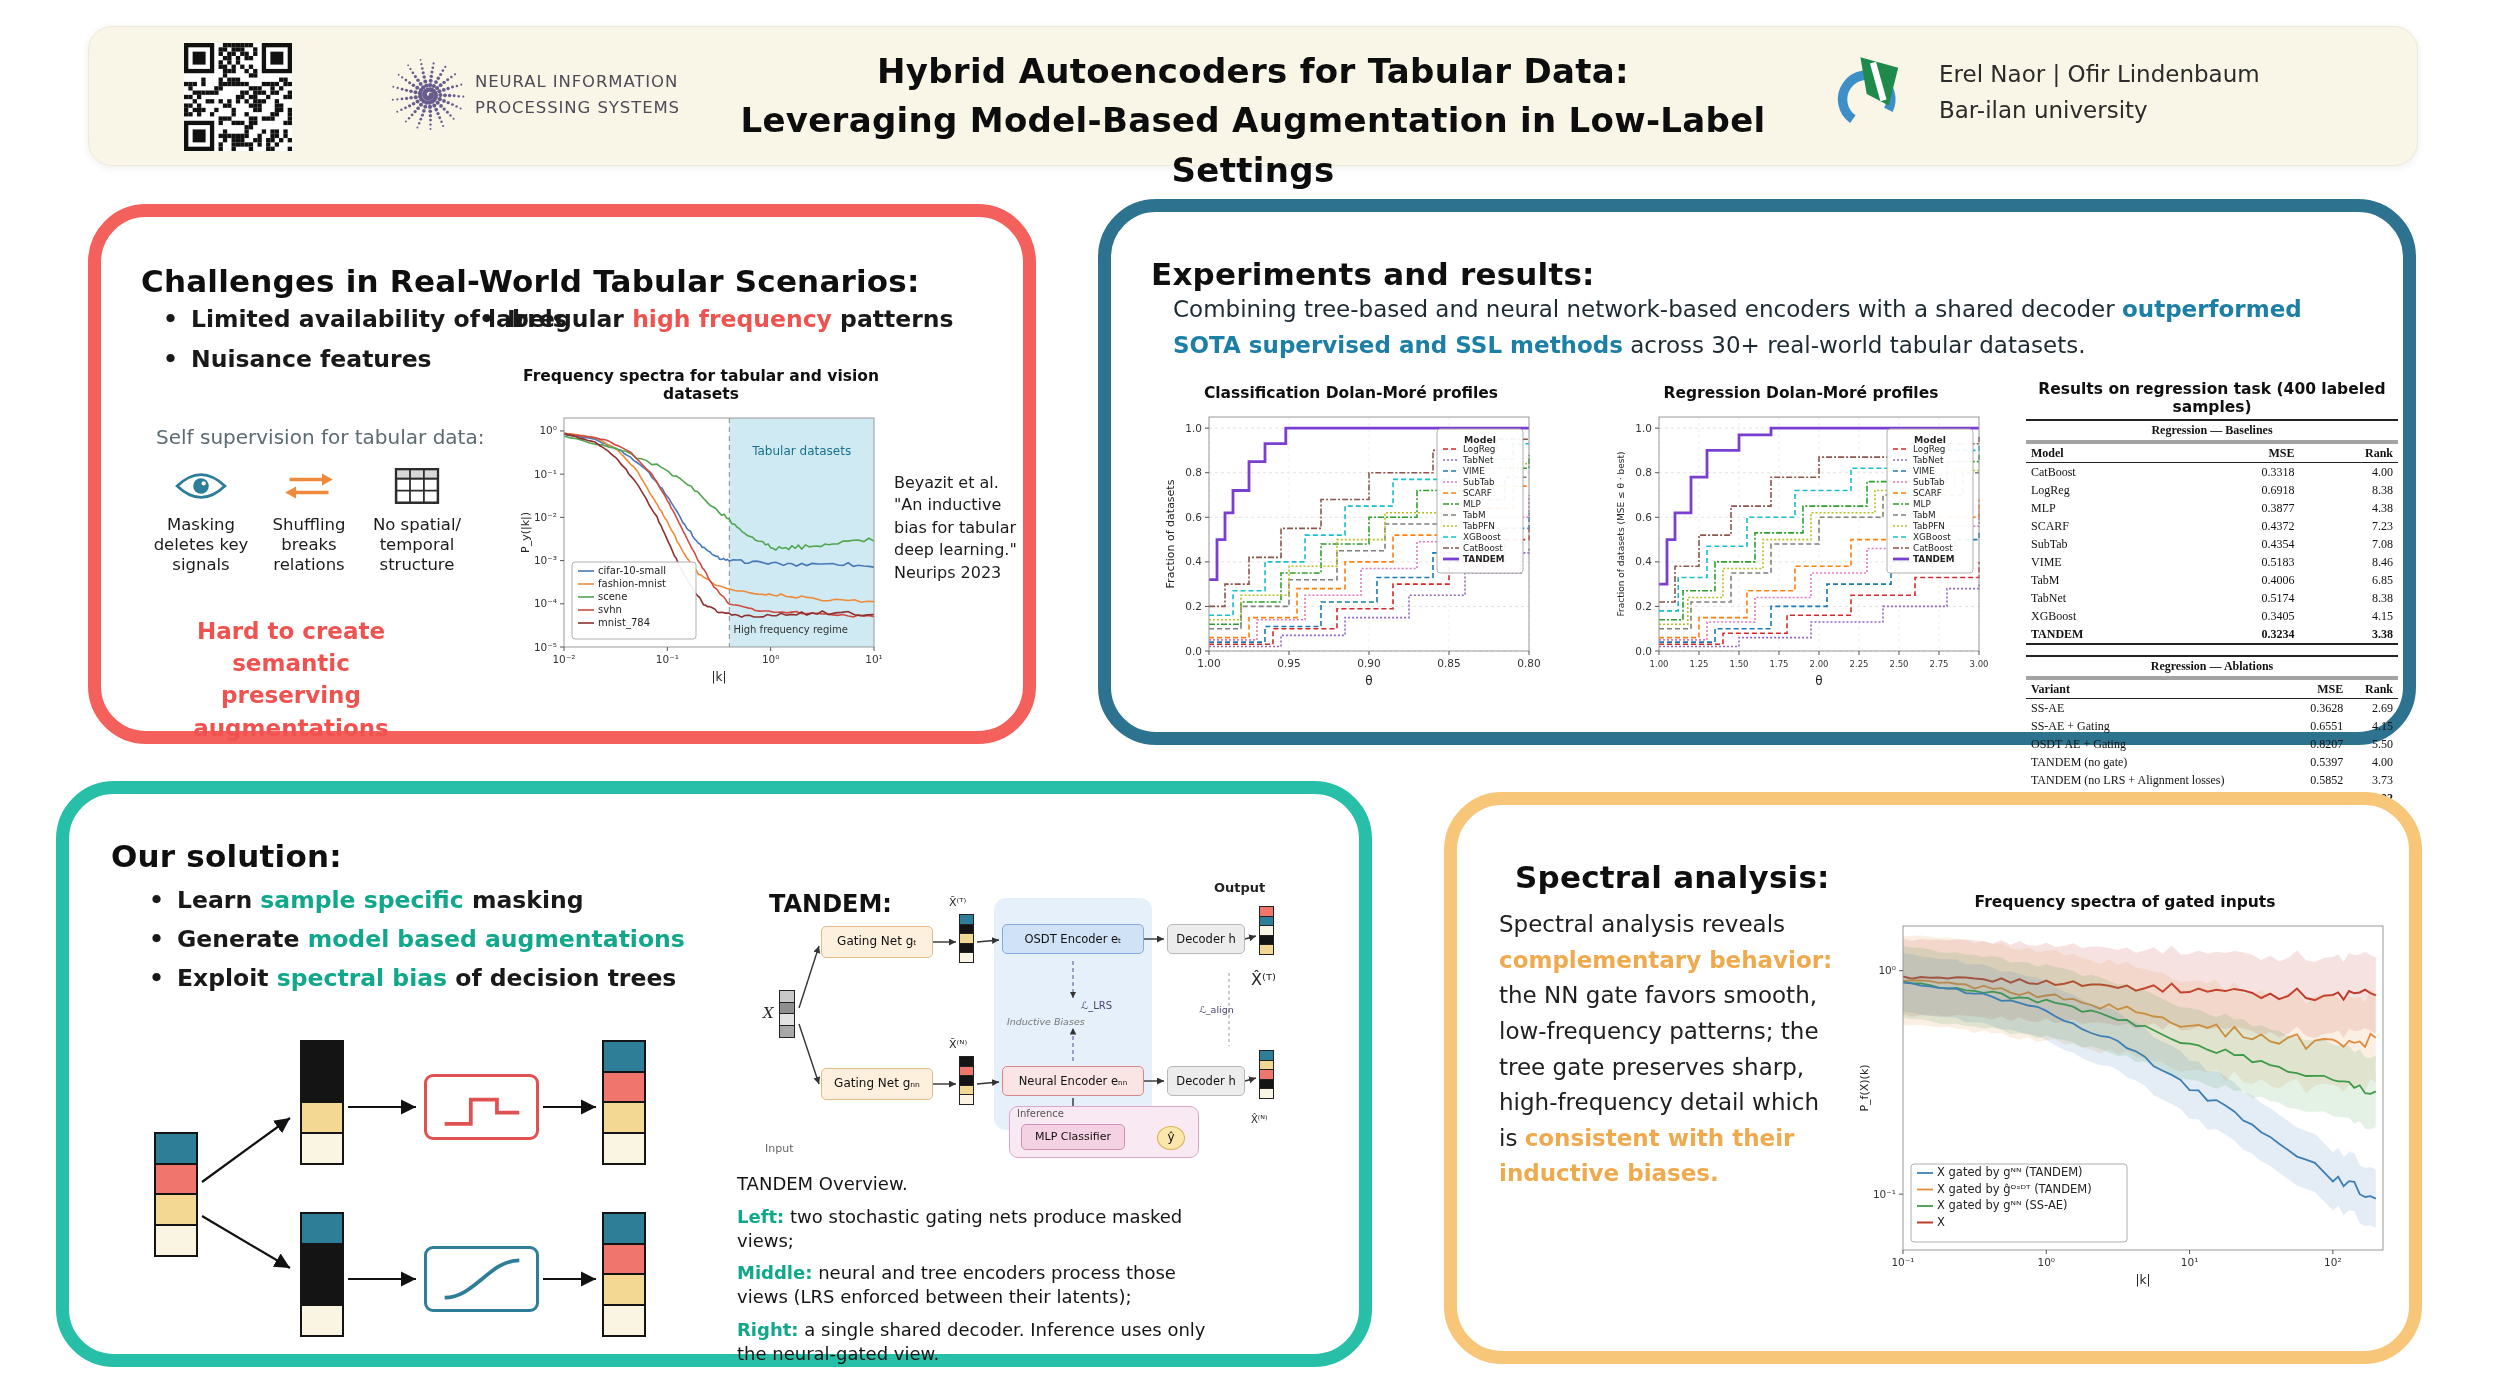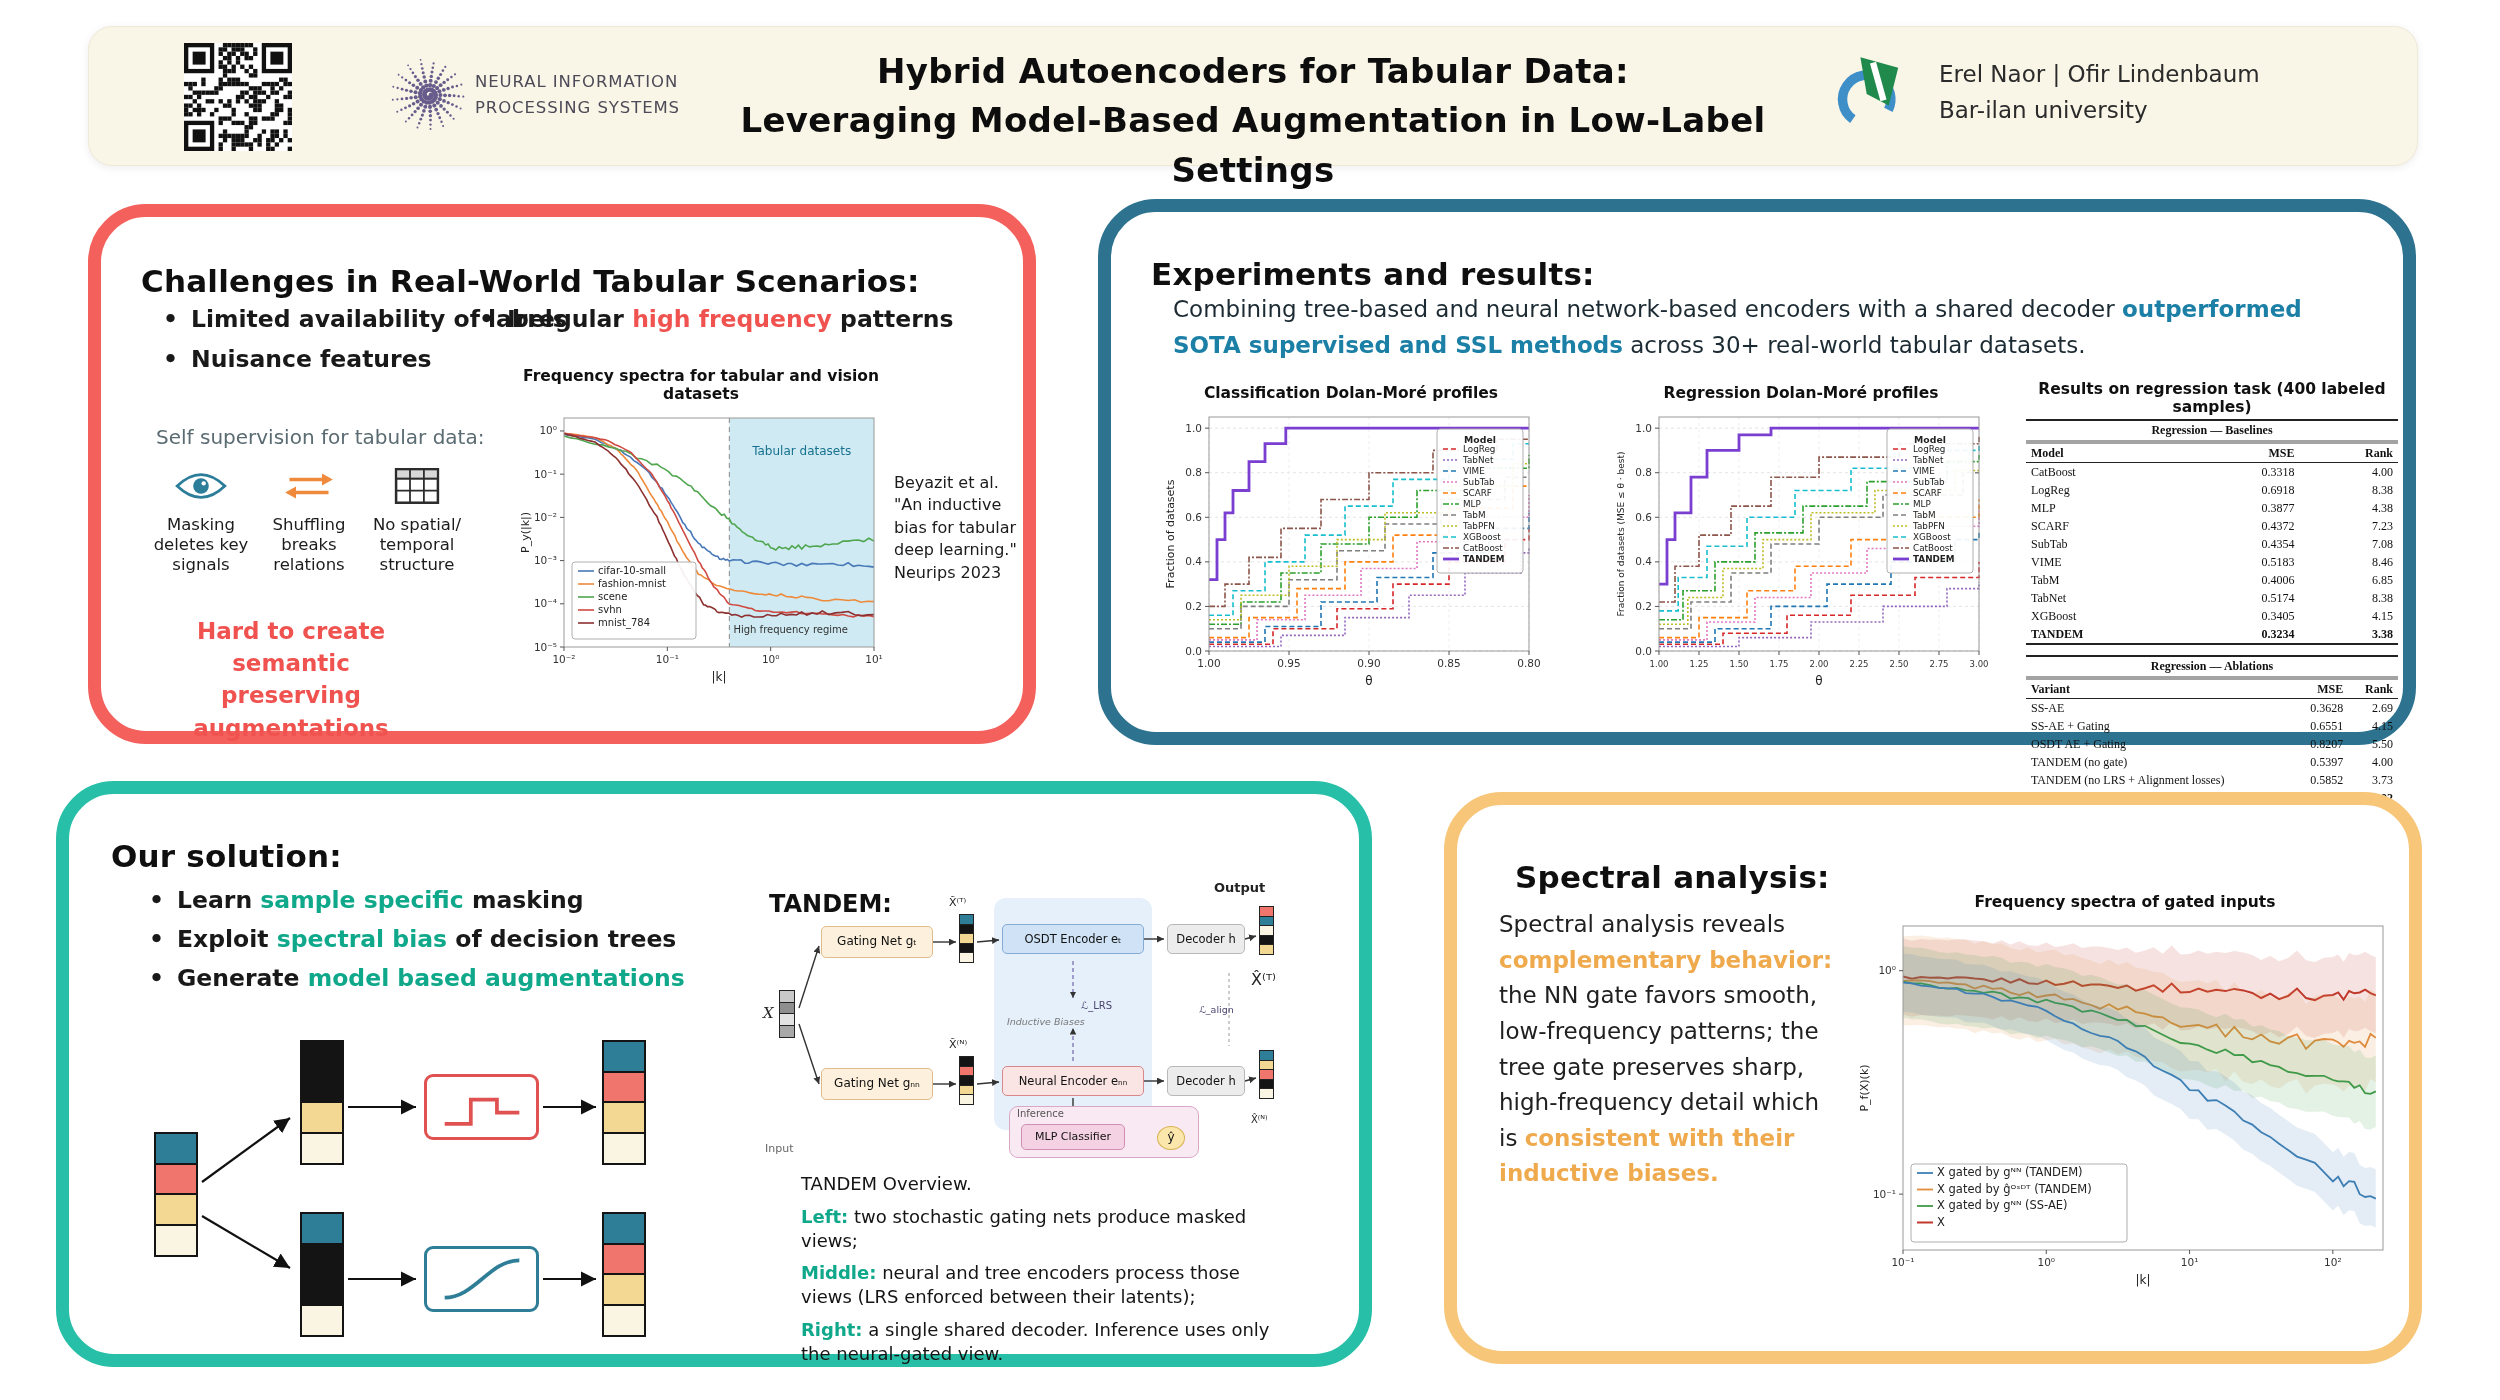--- a/index.html
+++ b/index.html
@@ -815,24 +815,24 @@
       </div>
   </section>
 
   <section class="panel" id="panel-solution" style="border-color: rgb(39, 191, 167);">
     <h2 class="panel-title" style="left:42px;top:18px;">Our solution:</h2>
     <div class="abs" style="left:80px;top:92px;">
       <div class="bullet">
           <span><span>Learn </span><span style="color: rgb(16, 168, 138); font-weight: 700;">sample specific</span><span> masking</span></span>
         </div>
       <div class="bullet">
-          <span><span>Exploit </span><span style="color: rgb(16, 168, 138); font-weight: 700;">spectral bias</span><span> of decision trees</span></span>
+          <span><span>Generate </span><span style="color: rgb(16, 168, 138); font-weight: 700;">model based augmentations</span></span>
         </div>
       <div class="bullet">
-          <span><span>Generate </span><span style="color: rgb(16, 168, 138); font-weight: 700;">model based augmentations</span></span>
+          <span><span>Exploit </span><span style="color: rgb(16, 168, 138); font-weight: 700;">spectral bias</span><span> of decision trees</span></span>
         </div>
     </div>
 
     <div class="fig" style="left:55px;top:238px;width:600px;height:320px;">
       <svg width="600" height="320" style="position:absolute;left:0;top:0;">
         <defs>
             <marker id="ah1" markerWidth="9" markerHeight="9" refX="7" refY="3.5" orient="auto">
               <path d="M0,0 L7,3.5 L0,7 Z" fill="#111"></path>
             </marker>
           </defs>
@@ -966,21 +966,21 @@
         <div class="minicell" style="width:15px;height:11px;background:#faf4e2;"></div>
       </div>
       <div class="dlabel" style="left:492px;top:236px;font-size:10px;">X̂⁽ᴺ⁾</div>
 
       <div style="position:absolute;left:250px;top:228px;width:190px;height:52px;background:#f9e9f2;border:1.5px solid #d8a9c6;border-radius:9px;"></div>
       <div class="dlabel" style="left:258px;top:230px;font-size:10px;color:#555;">Inference</div>
       <div class="node" style="left:262px;top:246px;width:104px;height:26px;background:#f5d2e3;border-color:#cf8fb4;font-size:11px;">MLP Classifier</div>
       <div class="node" style="left:398px;top:248px;width:28px;height:24px;background:#fbe7ac;border-color:#d8b152;border-radius:50%;font-size:12px;">ŷ</div>
     </div>
 
-    <div class="abs caption" style="left:732px;top:378px;width:470px;">
+    <div class="abs caption" style="left:668px;top:378px;width:470px;">
       <p>TANDEM Overview.</p>
       <p><span style="color: rgb(16, 168, 138); font-weight: 700;">Left:</span><span> two stochastic gating nets produce masked views;</span></p>
       <p><span style="color: rgb(16, 168, 138); font-weight: 700;">Middle:</span><span> neural and tree encoders process those views (LRS enforced between their latents);</span></p>
       <p><span style="color: rgb(16, 168, 138); font-weight: 700;">Right:</span><span> a single shared decoder. Inference uses only the neural-gated view.</span></p>
     </div>
   </section>
 
   <section class="panel" id="panel-spectral" style="border-color: rgb(247, 198, 120);">
     <h2 class="panel-title" style="left:58px;top:28px;">Spectral analysis:</h2>
     <div class="abs rich" style="left:42px;top:102px;width:338px;font-size:23px;color:#202020;"><span>Spectral analysis reveals </span><span style="color: rgb(240, 170, 78); font-weight: 700;">complementary behavior:</span><span> the NN gate favors smooth, low-frequency patterns; the tree gate preserves sharp, high-frequency detail which is </span><span style="color: rgb(240, 170, 78); font-weight: 700;">consistent with their inductive biases.</span></div>

